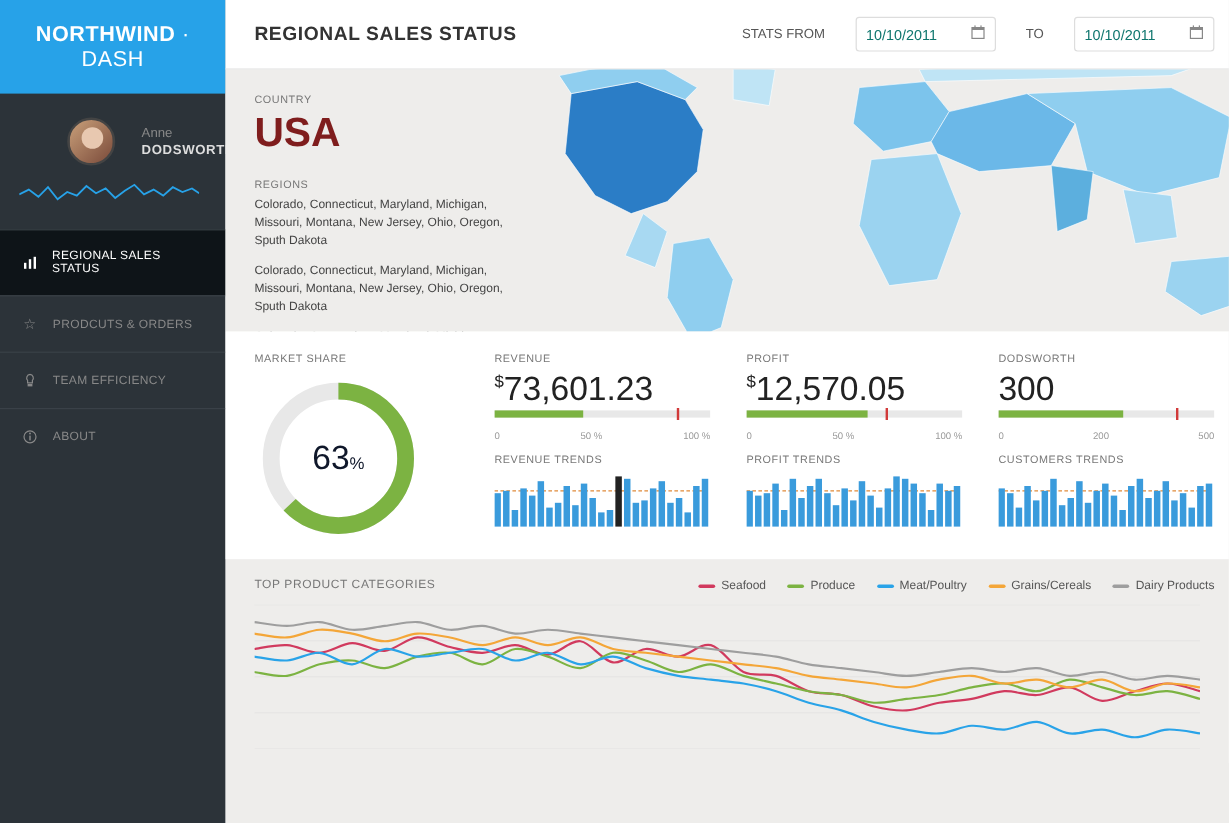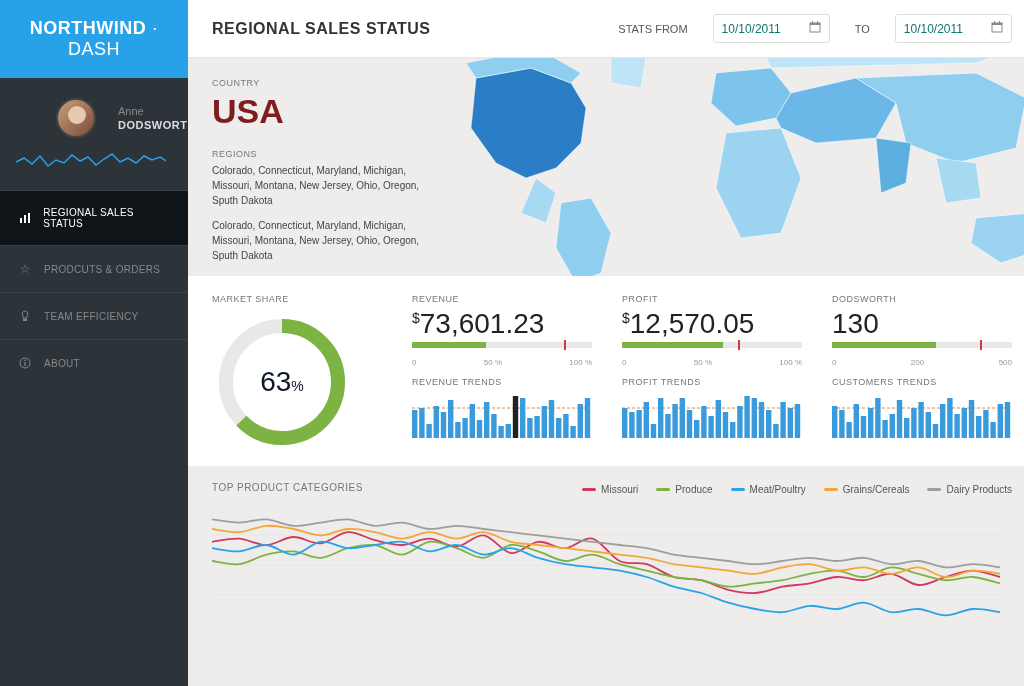--- a/index.html
+++ b/index.html
@@ -286,21 +286,21 @@
             <rect x="144" y="17" width="5.4" height="28" fill="#3a9bdc"></rect>
             <rect x="151.20000000000002" y="31" width="5.4" height="14" fill="#3a9bdc"></rect>
             <rect x="158.4" y="9" width="5.4" height="36" fill="#3a9bdc"></rect>
             <rect x="165.6" y="15" width="5.4" height="30" fill="#3a9bdc"></rect>
             <rect x="172.8" y="11" width="5.4" height="34" fill="#3a9bdc"></rect>
           </svg>
       </div>
 
       <div class="metric-col">
         <div class="label">DODSWORTH</div>
-        <div class="big-value">130</div>
+        <div class="big-value">300</div>
         <svg class="gauge" width="180" height="10" viewBox="0 0 180 10">
           <rect x="0" y="2" width="180" height="6" fill="#e8e8e8"></rect>
           <rect x="0" y="2" width="104" height="6" fill="#7cb342"></rect>
           <rect x="148" y="0" width="2" height="10" fill="#d13a3a"></rect>
         </svg>
         <div class="gauge-ticks">
           <span>0</span>
           <span>200</span>
           <span>500</span>
         </div>
@@ -335,21 +335,21 @@
           </svg>
       </div>
     </div>
 
     <div class="categories">
       <div class="cat-header">
         <div class="cat-title">TOP PRODUCT CATEGORIES</div>
         <div class="legend">
           <div class="legend-item">
               <span class="legend-swatch" style="background:#d13a5e"></span>
-              <span>Missouri</span>
+              <span>Seafood</span>
             </div>
           <div class="legend-item">
               <span class="legend-swatch" style="background:#7cb342"></span>
               <span>Produce</span>
             </div>
           <div class="legend-item">
               <span class="legend-swatch" style="background:#29a3e8"></span>
               <span>Meat/Poultry</span>
             </div>
           <div class="legend-item">

